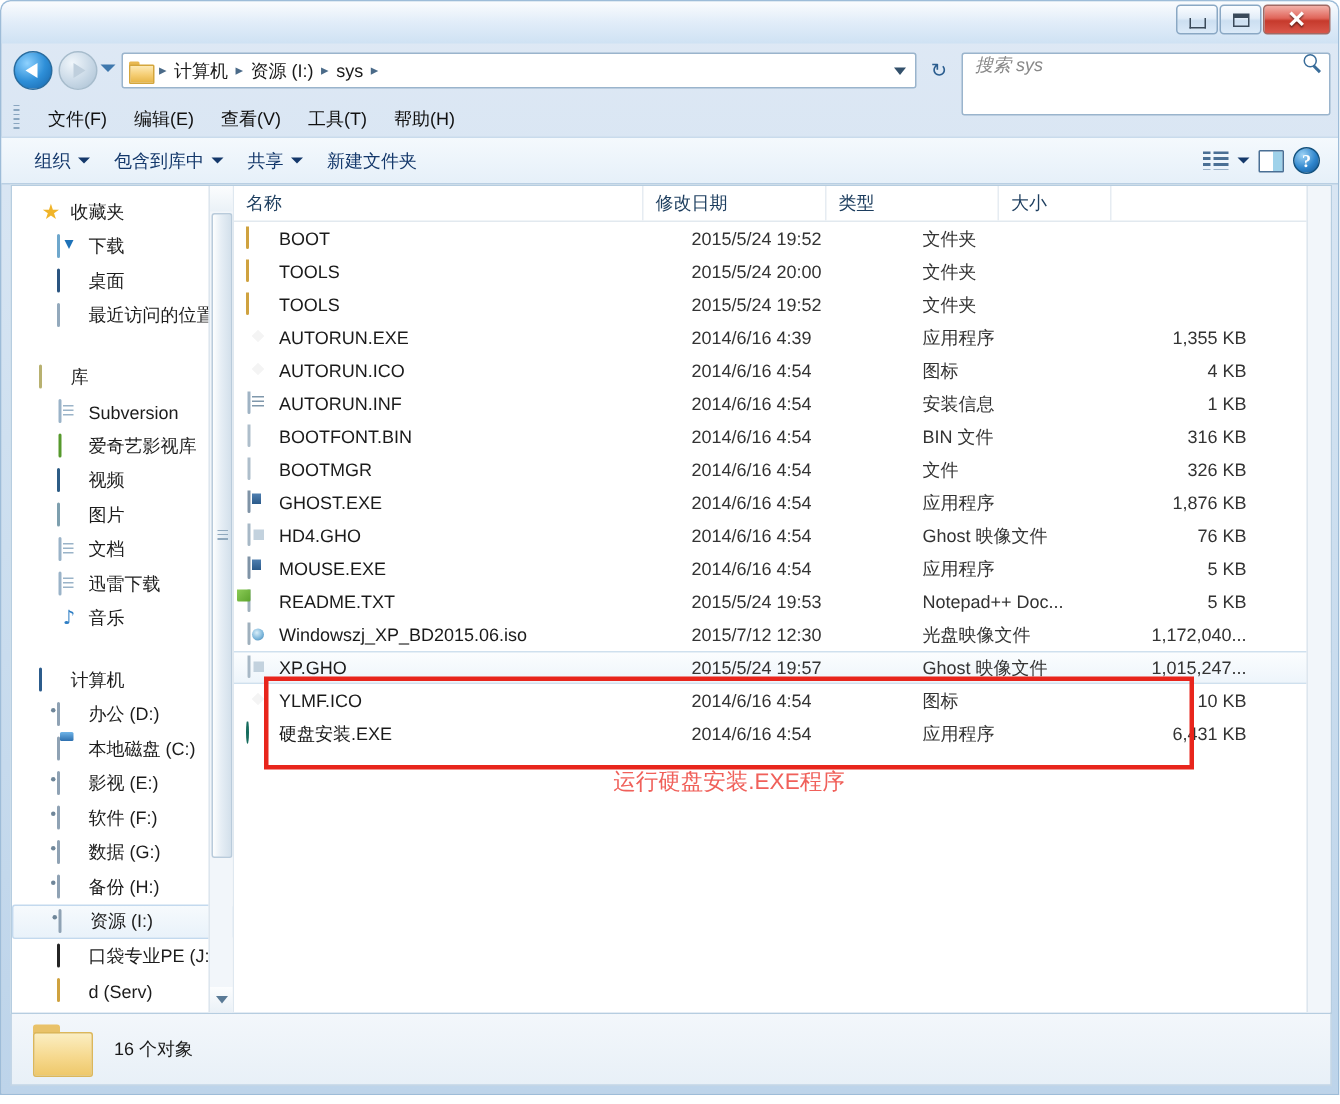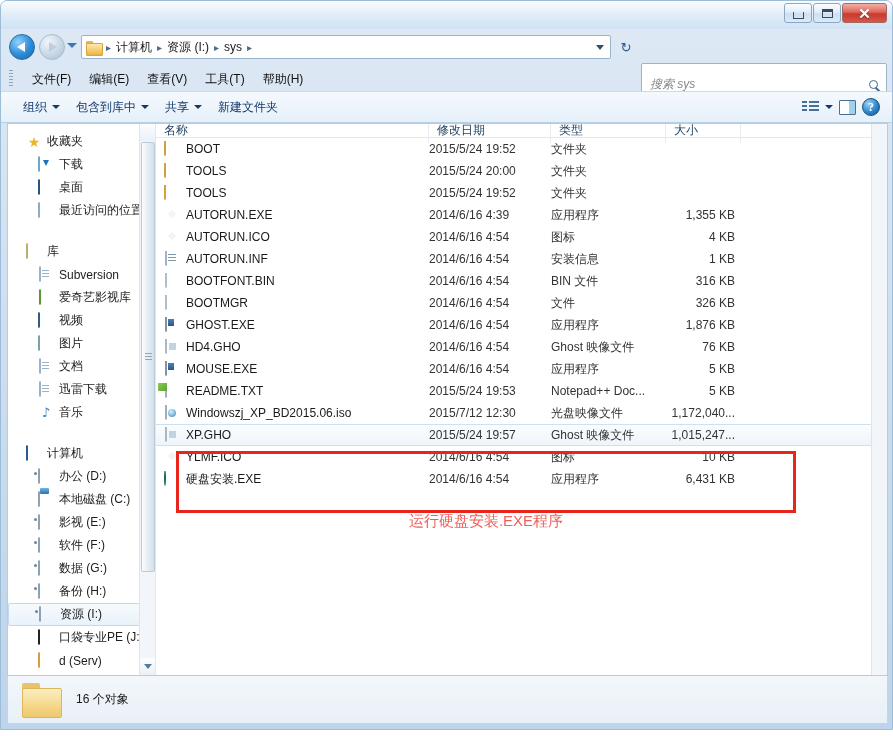--- a/index.html
+++ b/index.html
@@ -155,23 +155,22 @@
     color: #2a5d8f; font-size: 13px;
     font-family: "DejaVu Sans", sans-serif;
   }
 
   #searchbox {
     position: absolute; left: 640px; top: 6px;
     width: 246px; height: 42px;
     background: #ffffff;
     border: 1px solid #9ab4cc;
     border-radius: 2px;
-    display: flex; align-items: center;
+    display: flex; align-items: flex-start;
     padding: 0 4px 0 8px;
-    margin-top: 28px;
   }
   #search-input {
     flex: 1;
     border: none; outline: none;
     font-family: "Liberation Sans", sans-serif;
     font-size: 12px;
     color: #555;
   }
   #search-input::placeholder { color: #888; font-style: italic; }
   .mag {
@@ -425,22 +424,22 @@
   }
 
   
   #listpane {
     flex: 1;
     position: relative;
     overflow: hidden;
     background: #ffffff;
   }
   #colheader {
-    height: 14px;
-    display: flex; align-items: center;
+    height: 24px;
+    display: flex; align-items: flex-end;
     border-bottom: 1px solid #e2e9ef;
     background: #ffffff;
     font-size: 12px; color: #1c3d5e;
   }
   .col {
     height: 24px; display: flex; align-items: center;
     padding-left: 8px;
     border-right: 1px solid #e6ecf2;
     cursor: default;
   }
@@ -448,20 +447,21 @@
   .col-date { width: 122px; flex: 0 0 122px; }
   .col-type { width: 115px; flex: 0 0 115px; }
   .col-size { width: 75px; flex: 0 0 75px; }
   .col-rest { flex: 1; border-right: none; }
 
   .filerow {
     height: 22px;
     display: flex; align-items: center;
     font-size: 12px; color: #1a1a1a;
     cursor: default;
+    gap: 32px;
   }
   .filerow.selected {
     background: linear-gradient(180deg, #fbfdfe 0%, #eef5fb 100%);
     border: 1px solid #cfe0ee;
     border-left: none; border-right: none;
     height: 22px;
   }
   .c-name {
     width: 273px; flex: 0 0 273px;
     display: flex; align-items: center;

